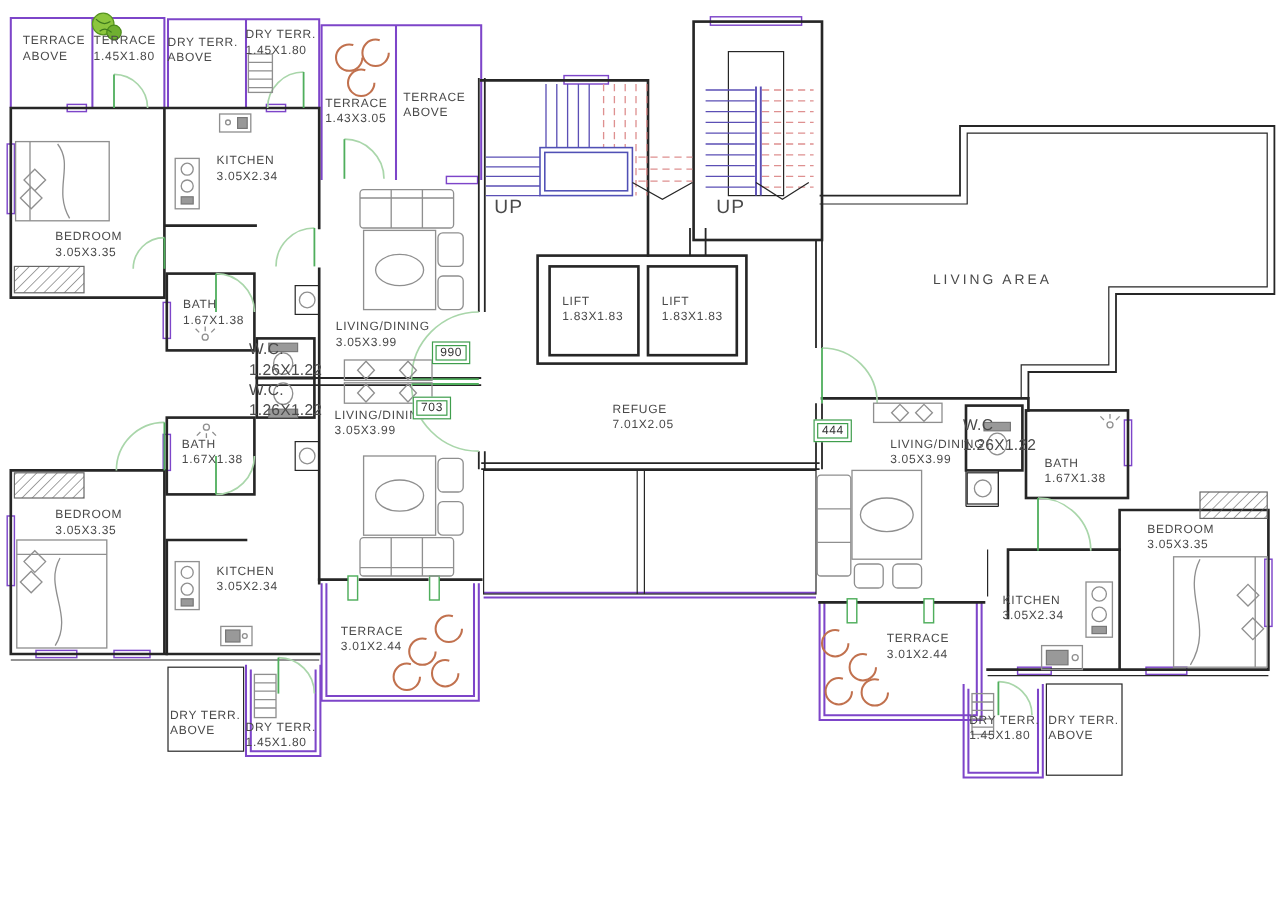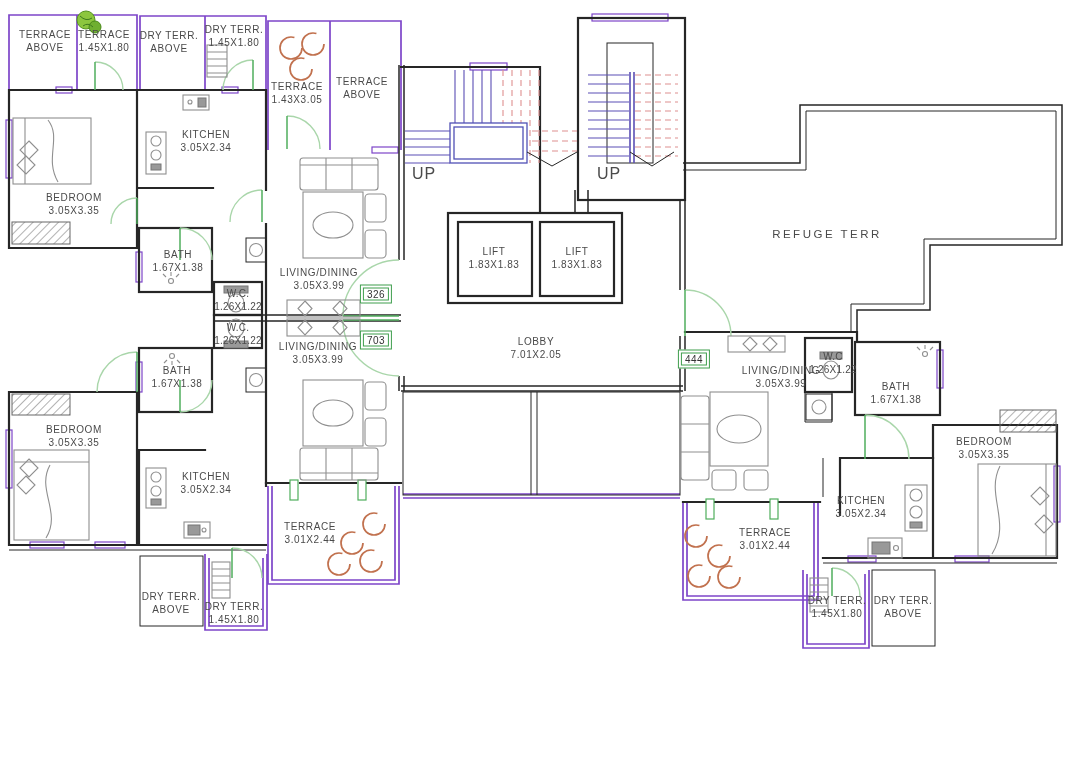--- a/index.html
+++ b/index.html
@@ -1,22 +1,22 @@
 <!DOCTYPE html>
 <html style="--wall: #262626; --terrace: #7d45c9; --door: #4fae5c; --doorarc: #a9d6aa; --furniture: #8f8f8f; --tfurn: #c1714e; --stair: #5b4fb5; --stairup: #de9090; --landing: #5050b5; --badge: #3f9e4d; --text: #4a4a4a;"><head>
 <meta charset="utf-8">
 <style>
   body{margin:0;background:#fff}
   .plan{position:relative;width:1069px;height:768px;background:#fff;overflow:hidden;
         font-family:"Liberation Sans",sans-serif}
   .plan svg{position:absolute;left:0;top:0}
-  .lbl{position:absolute;transform:translate(-50%,-50%);text-align:center;font-size:10px;
+  .lbl{position:absolute;transform:translate(-50%,-50%);text-align:left;font-size:10px;
        letter-spacing:.6px;color:var(--text,#4a4a4a);line-height:1.3;white-space:nowrap}
   .lbl span{display:block}
-  .sm{font-size:10px;letter-spacing:.2px}
+  .sm{font-size:13px;letter-spacing:.2px}
   .wide{font-size:11.5px;letter-spacing:2.5px}
   .up{font-size:16px;letter-spacing:1px}
   .badge{position:absolute;transform:translate(-50%,-50%);border:1px solid var(--badge,#3f9e4d);
          padding:2px;background:#fff}
   .badge span{display:block;border:1px solid var(--badge,#3f9e4d);padding:0 3px;font-size:10px;
          color:#333;letter-spacing:.5px}
   .w{stroke:var(--wall,#262626);stroke-width:2.2;fill:none;stroke-linecap:square}
   .w1{stroke:var(--wall,#262626);stroke-width:1;fill:none}
   .w15{stroke:var(--wall,#262626);stroke-width:1.5;fill:none}
   .pw{stroke:var(--terrace,#7d45c9);stroke-width:1.7;fill:none}
@@ -372,25 +372,25 @@
     </div>
 <div class="lbl" style="left:494px;top:258px">
       <span>LIFT</span>
       <span>1.83X1.83</span>
     </div>
 <div class="lbl" style="left:577px;top:258px">
       <span>LIFT</span>
       <span>1.83X1.83</span>
     </div>
 <div class="lbl" style="left:536px;top:348px">
-      <span>LOBBY</span>
+      <span>REFUGE</span>
       <span>7.01X2.05</span>
     </div>
 <div class="lbl wide" style="left:827px;top:234px">
-      <span>REFUGE TERR</span>
+      <span>LIVING AREA</span>
     </div>
 <div class="lbl" style="left:781px;top:377px">
       <span>LIVING/DINING</span>
       <span>3.05X3.99</span>
     </div>
 <div class="lbl sm" style="left:833px;top:363px">
       <span>W.C</span>
       <span>1.26X1.22</span>
     </div>
 <div class="lbl" style="left:896px;top:393px">
@@ -419,22 +419,22 @@
     </div>
 
 <div class="lbl up" style="left:424px;top:174px">
       <span>UP</span>
     </div>
 <div class="lbl up" style="left:609px;top:174px">
       <span>UP</span>
     </div>
 
 <div class="badge" style="left:376px;top:294px">
-      <span>326</span>
-    </div>
-<div class="badge" style="left:376px;top:340px">
+      <span>990</span>
+    </div>
+<div class="badge" style="left:360px;top:340px">
       <span>703</span>
     </div>
 <div class="badge" style="left:694px;top:359px">
       <span>444</span>
     </div>
 
 </div>
 
 </body></html>

